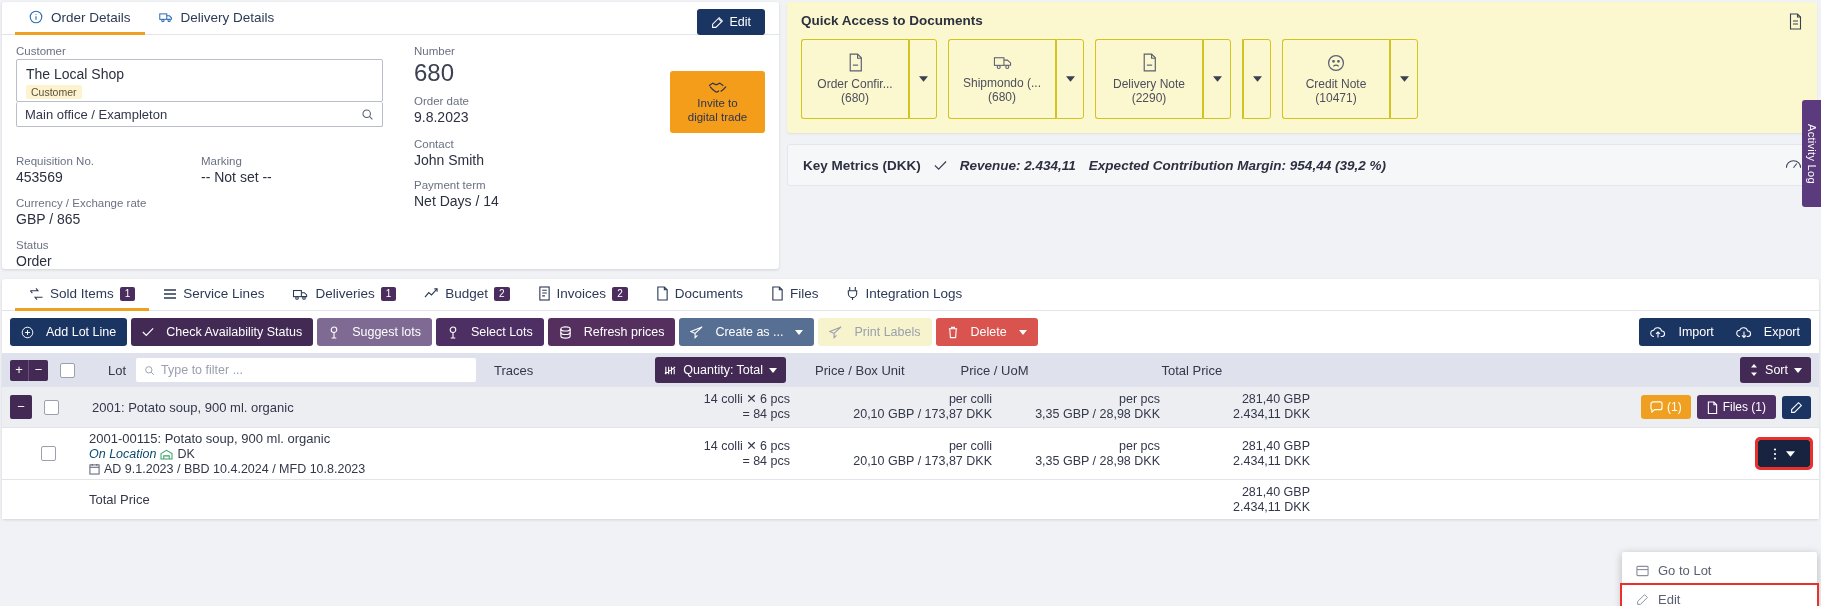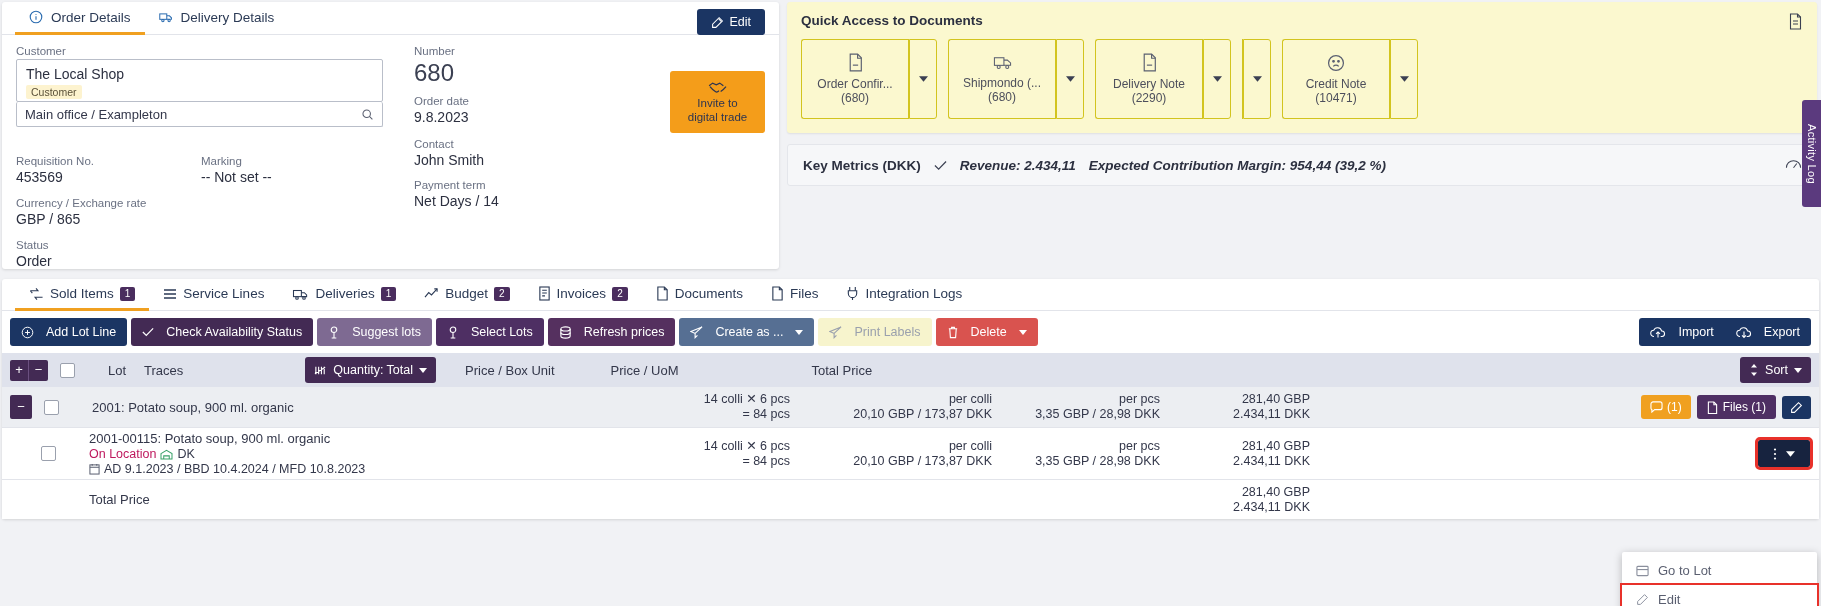--- a/index.html
+++ b/index.html
@@ -177,21 +177,21 @@
     background: #432a54; color: #fff; border-radius: 3px; height: 26px;
     display: flex; align-items: center; gap: 6px; padding: 0 9px;
     font-size: 12.5px; cursor: pointer;
   }
 
   .trow { display: flex; align-items: center; padding: 0 8px; position: relative; min-height: 40px; }
   .trow.alt { background: #eceef2; }
   .trow.white { background: #fff; border-top: 1px solid #e2e4ea; }
   .trow.total { background: #fff; border-top: 1px solid #e2e4ea; }
   .num2 { text-align: right; line-height: 15px; font-size: 12.5px; }
-  .green { color: #be185d; }
+  .green { color: #0c4a6e; font-style: italic; }
 
   .pill-orange {
     background: #f0a020; color: #fff; border-radius: 3px; padding: 5px 9px;
     font-size: 12px; display: flex; align-items: center; gap: 4px; cursor: pointer;
   }
   .pill-purple {
     background: #4e2f63; color: #fff; border-radius: 3px; padding: 5px 10px;
     font-size: 12px; display: flex; align-items: center; gap: 5px; cursor: pointer;
   }
   .pill-navy {
@@ -589,20 +589,27 @@
   </div>
 
   <div class="thead">
     <div class="pm-group">
       <button class="pm">+</button>
       <button class="pm">−</button>
     </div>
     <div class="chk"></div>
     <div style="width:33px"></div>
     <span>Lot</span>
+    <div class="filter-input" style="width:340px; margin-left:10px">
+      <svg width="11" height="11" viewBox="0 0 16 16" fill="none" stroke="#9aa0ad" stroke-width="1.4">
+          <circle cx="7" cy="7" r="4.6"></circle>
+          <path d="M10.4 10.4L14 14"></path>
+        </svg>
+      <span>Type to filter ...</span>
+    </div>
     <span style="margin-left:18px">Traces</span>
     <div class="qty-btn" style="margin-left:122px">
       <svg width="13" height="11" viewBox="0 0 14 11" stroke="#fff" stroke-width="1.2">
           <path d="M2 1.5v8M5 1.5v8M8 1.5v8M11 1.5v8M1 9L12 2"></path>
         </svg>
       <span>Quantity: Total</span>
       <svg width="8" height="5" viewBox="0 0 10 6">
           <path d="M0 0h10L5 6z" fill="#fff"></path>
         </svg>
     </div>

